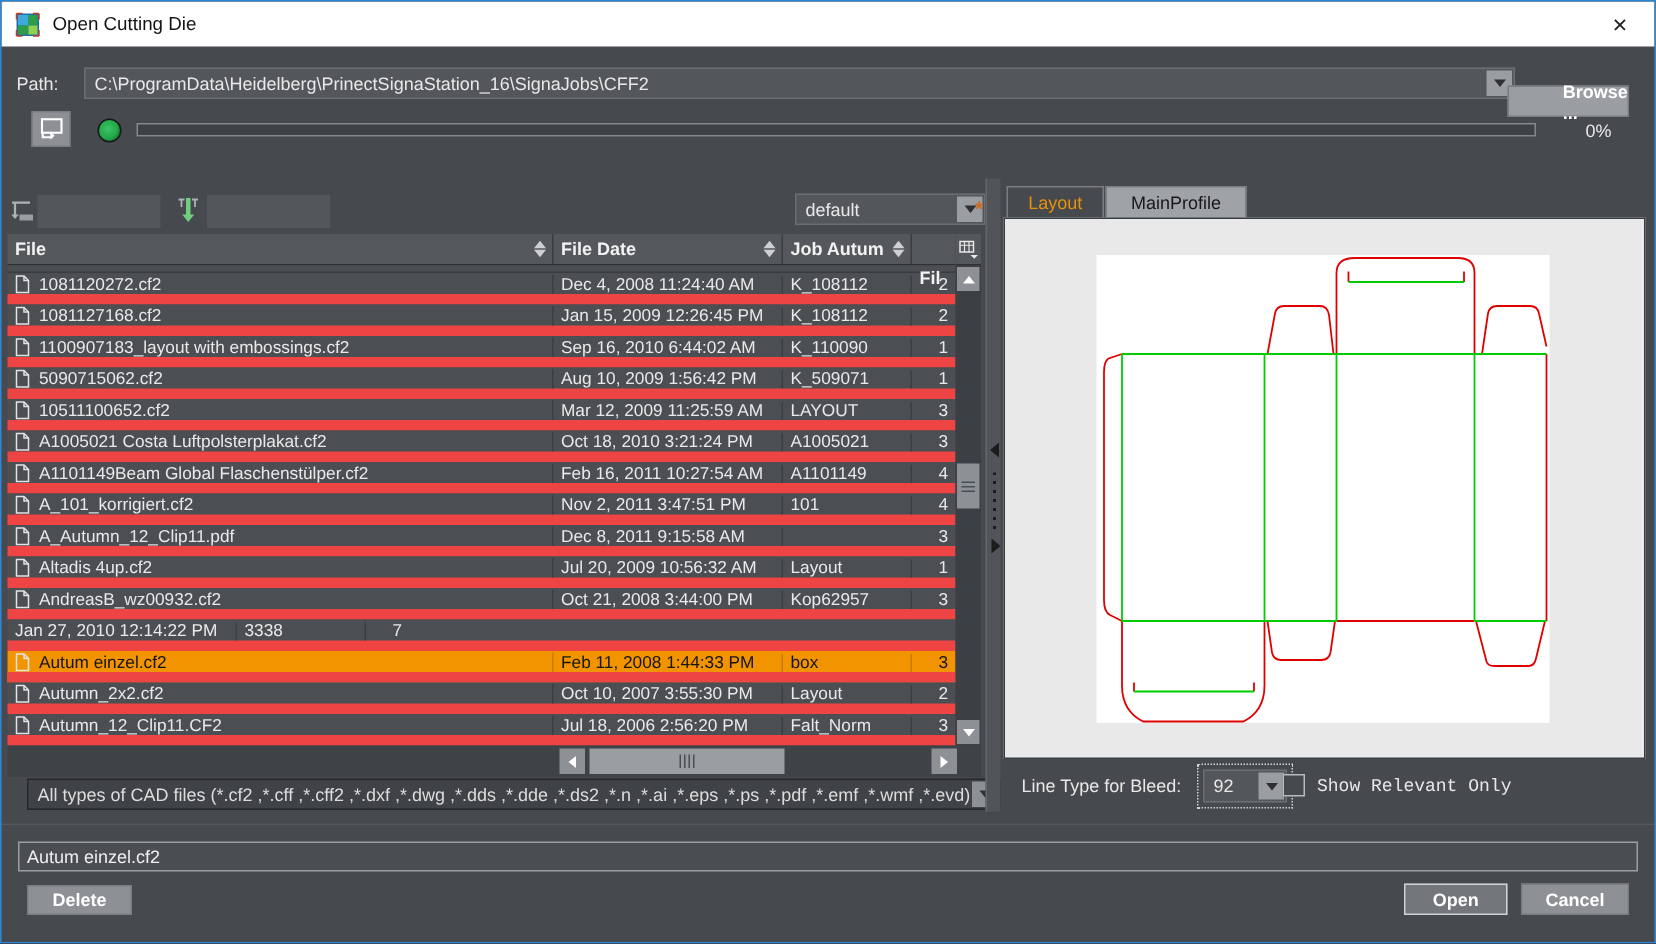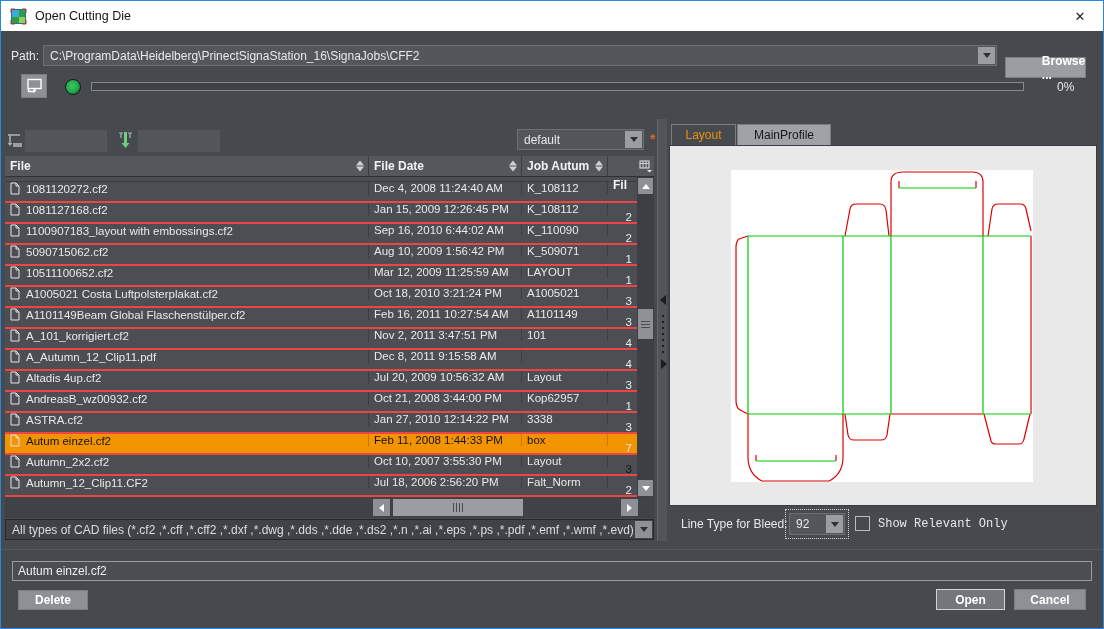--- a/index.html
+++ b/index.html
@@ -15,21 +15,21 @@
   .titlebar{position:absolute; left:0; top:0; width:100%; height:30px; background:#ffffff;
             display:flex; align-items:center; color:#111;}
   .titlebar .appicon{margin:0 8px 0 9px; width:17px; height:17px; flex:0 0 auto;}
   .titlebar .title{font-size:12.5px; color:#141414;}
   .close-btn{position:absolute; right:0; top:0; width:46px; height:30px; display:flex;
              align-items:center; justify-content:center; color:#222; font-size:13px; cursor:pointer;}
 
   
   .field{background:#53565b; border:1px solid #63666b; color:#e8e8e8; font-size:12px;
          font-family:"Liberation Sans", sans-serif;}
-  .combo{position:relative; background:#53565b; border:1px solid #6b6e73;}
+  .combo{position:relative; background:#53565b; border:1px solid #6b6e73;margin-left:13px;}
   .combo .val{position:absolute; left:6px; top:50%; transform:translateY(-50%); white-space:nowrap;
               overflow:hidden; max-width:calc(100% - 24px);}
   .drop-btn{position:absolute; right:1px; top:1px; bottom:1px; width:17px; background:#9a9da2;
             display:flex; align-items:center; justify-content:center;}
   .tri-down{width:0; height:0; border-left:4px solid transparent; border-right:4px solid transparent;
             border-top:5px solid #2e3033;}
   .tri-up-w{width:0;height:0;border-left:4px solid transparent;border-right:4px solid transparent;border-bottom:5px solid #fff;}
   .tri-down-w{width:0;height:0;border-left:4px solid transparent;border-right:4px solid transparent;border-top:5px solid #fff;}
   .tri-left-w{width:0;height:0;border-top:4px solid transparent;border-bottom:4px solid transparent;border-right:5px solid #fff;}
   .tri-right-w{width:0;height:0;border-top:4px solid transparent;border-bottom:4px solid transparent;border-left:5px solid #fff;}
@@ -64,22 +64,22 @@
   .th{display:flex; align-items:center; padding-left:5px; font-weight:bold; font-size:12px;
       color:#f2f2f2; border-right:1px solid #3a3d41; position:relative;}
   .sort{position:absolute; right:4px; top:50%; transform:translateY(-50%); display:flex;
         flex-direction:column; gap:1px;}
   .sort i{display:block; width:0; height:0; border-left:4px solid transparent; border-right:4px solid transparent;}
   .sort .u{border-bottom:5px solid #cdd0d5;} .sort .d{border-top:5px solid #cdd0d5;}
   .c-file{width:364px;} .c-date{width:153px;} .c-job{width:86px;} .c-fil{width:29px; border-right:none;margin-top:29px;}
   .tbody{background:#45484d;}
   .partial-row{height:5px; overflow:hidden; background:#4b4e53; border-bottom:1px solid #393c40;}
   .partial-row .sliver{display:flex; margin-top:-14px; align-items:center; height:19px;}
-  .row{display:flex; height:21px; align-items:flex-start; background:#4b4e53;
-       border-bottom:2px solid #ef4444; font-size:11.5px; color:#e9e9e9; cursor:default;}
+  .row{display:flex; height:21px; align-items:flex-end; background:#4b4e53;
+       border-bottom:7px solid #ef4444; font-size:11.5px; color:#e9e9e9; cursor:default;}
   .row.selected{background:var(--sel); color:#141414;}
   .cell{display:flex; align-items:center; padding-left:5px; overflow:hidden; white-space:nowrap;
         border-right:1px solid #3b3e42;}
   .row.selected .cell{border-right-color:#c87a00;}
   .cell.fil{justify-content:flex-end; padding-right:5px; border-right:none;}
   .ficon{flex:0 0 auto; margin-right:6px;}
 
   
   .corner-btn{position:absolute; left:636px; top:155px; width:17px; height:21px; background:#54575c;
               border-bottom:1px solid #2e3034; display:flex; align-items:center; justify-content:center;}
@@ -359,27 +359,20 @@
         <path d="M1 1 h5 l3 3 v8 h-8 z" fill="none" stroke="#e4e4e4" stroke-width="1"></path>
         <path d="M6 1 v3 h3" fill="none" stroke="#e4e4e4" stroke-width="1"></path>
       </svg>
       <span>AndreasB_wz00932.cf2</span>
     </div>
     <div class="cell c-date">Oct 21, 2008 3:44:00 PM</div>
     <div class="cell c-job">Kop62957</div>
     <div class="cell c-fil fil">3</div>
   </div>
         <div class="row">
-    <div class="cell c-file">
-      <svg class="ficon" width="10" height="13" viewBox="0 0 10 13">
-        <path d="M1 1 h5 l3 3 v8 h-8 z" fill="none" stroke="#e4e4e4" stroke-width="1"></path>
-        <path d="M6 1 v3 h3" fill="none" stroke="#e4e4e4" stroke-width="1"></path>
-      </svg>
-      <span>ASTRA.cf2</span>
-    </div>
     <div class="cell c-date">Jan 27, 2010 12:14:22 PM</div>
     <div class="cell c-job">3338</div>
     <div class="cell c-fil fil">7</div>
   </div>
         <div class="row selected">
     <div class="cell c-file">
       <svg class="ficon" width="10" height="13" viewBox="0 0 10 13">
         <path d="M1 1 h5 l3 3 v8 h-8 z" fill="none" stroke="#e4e4e4" stroke-width="1"></path>
         <path d="M6 1 v3 h3" fill="none" stroke="#e4e4e4" stroke-width="1"></path>
       </svg>

